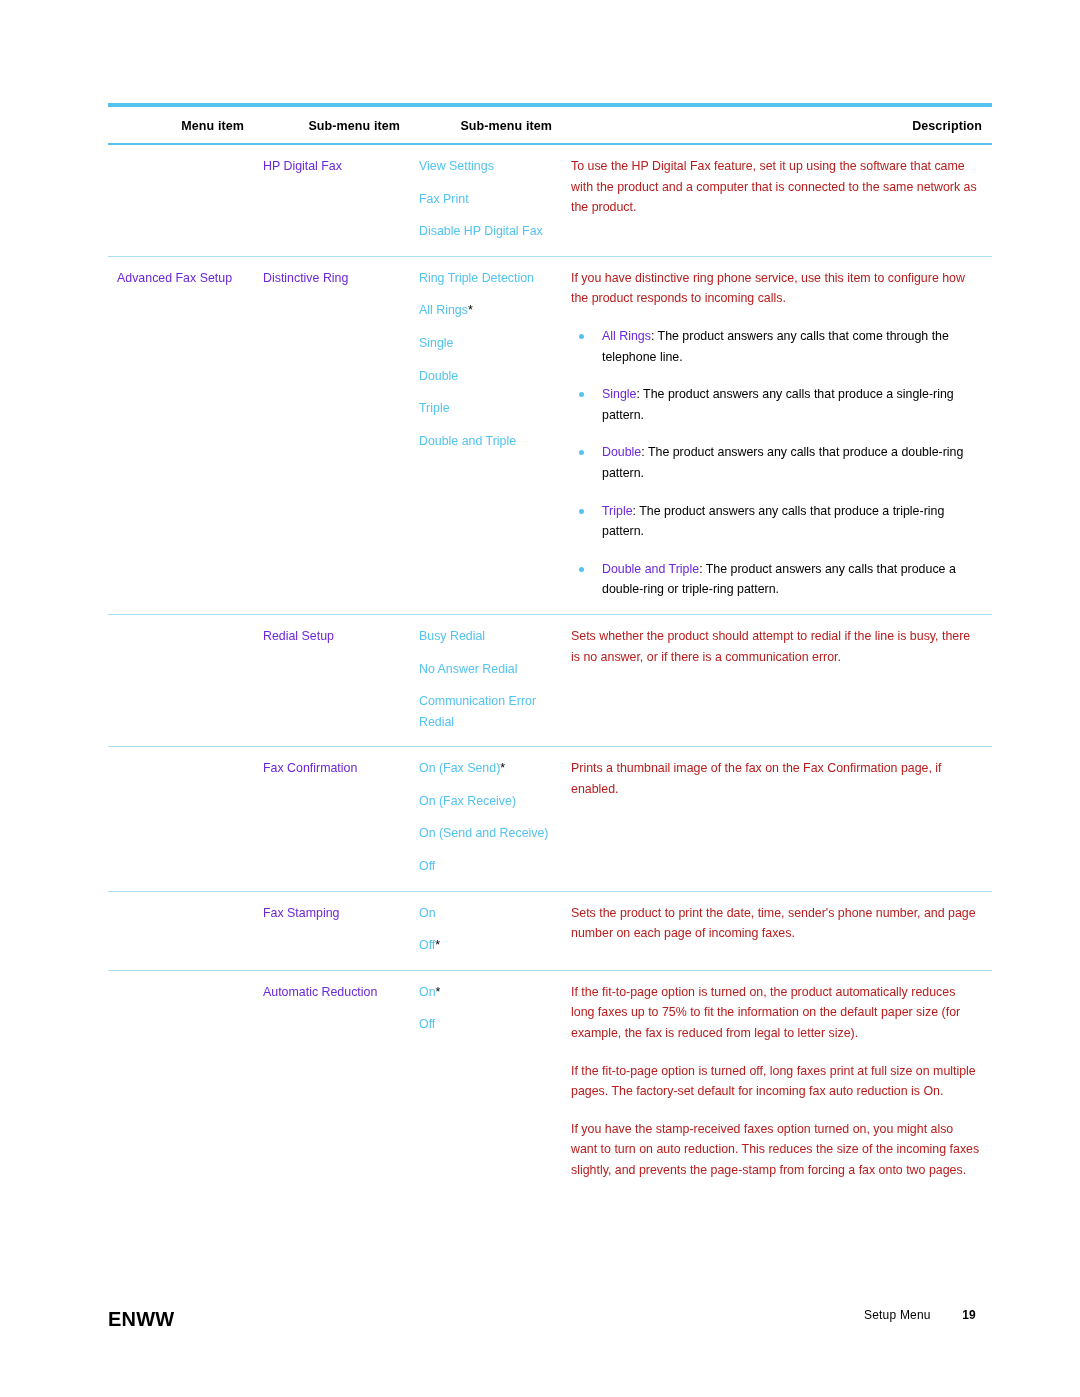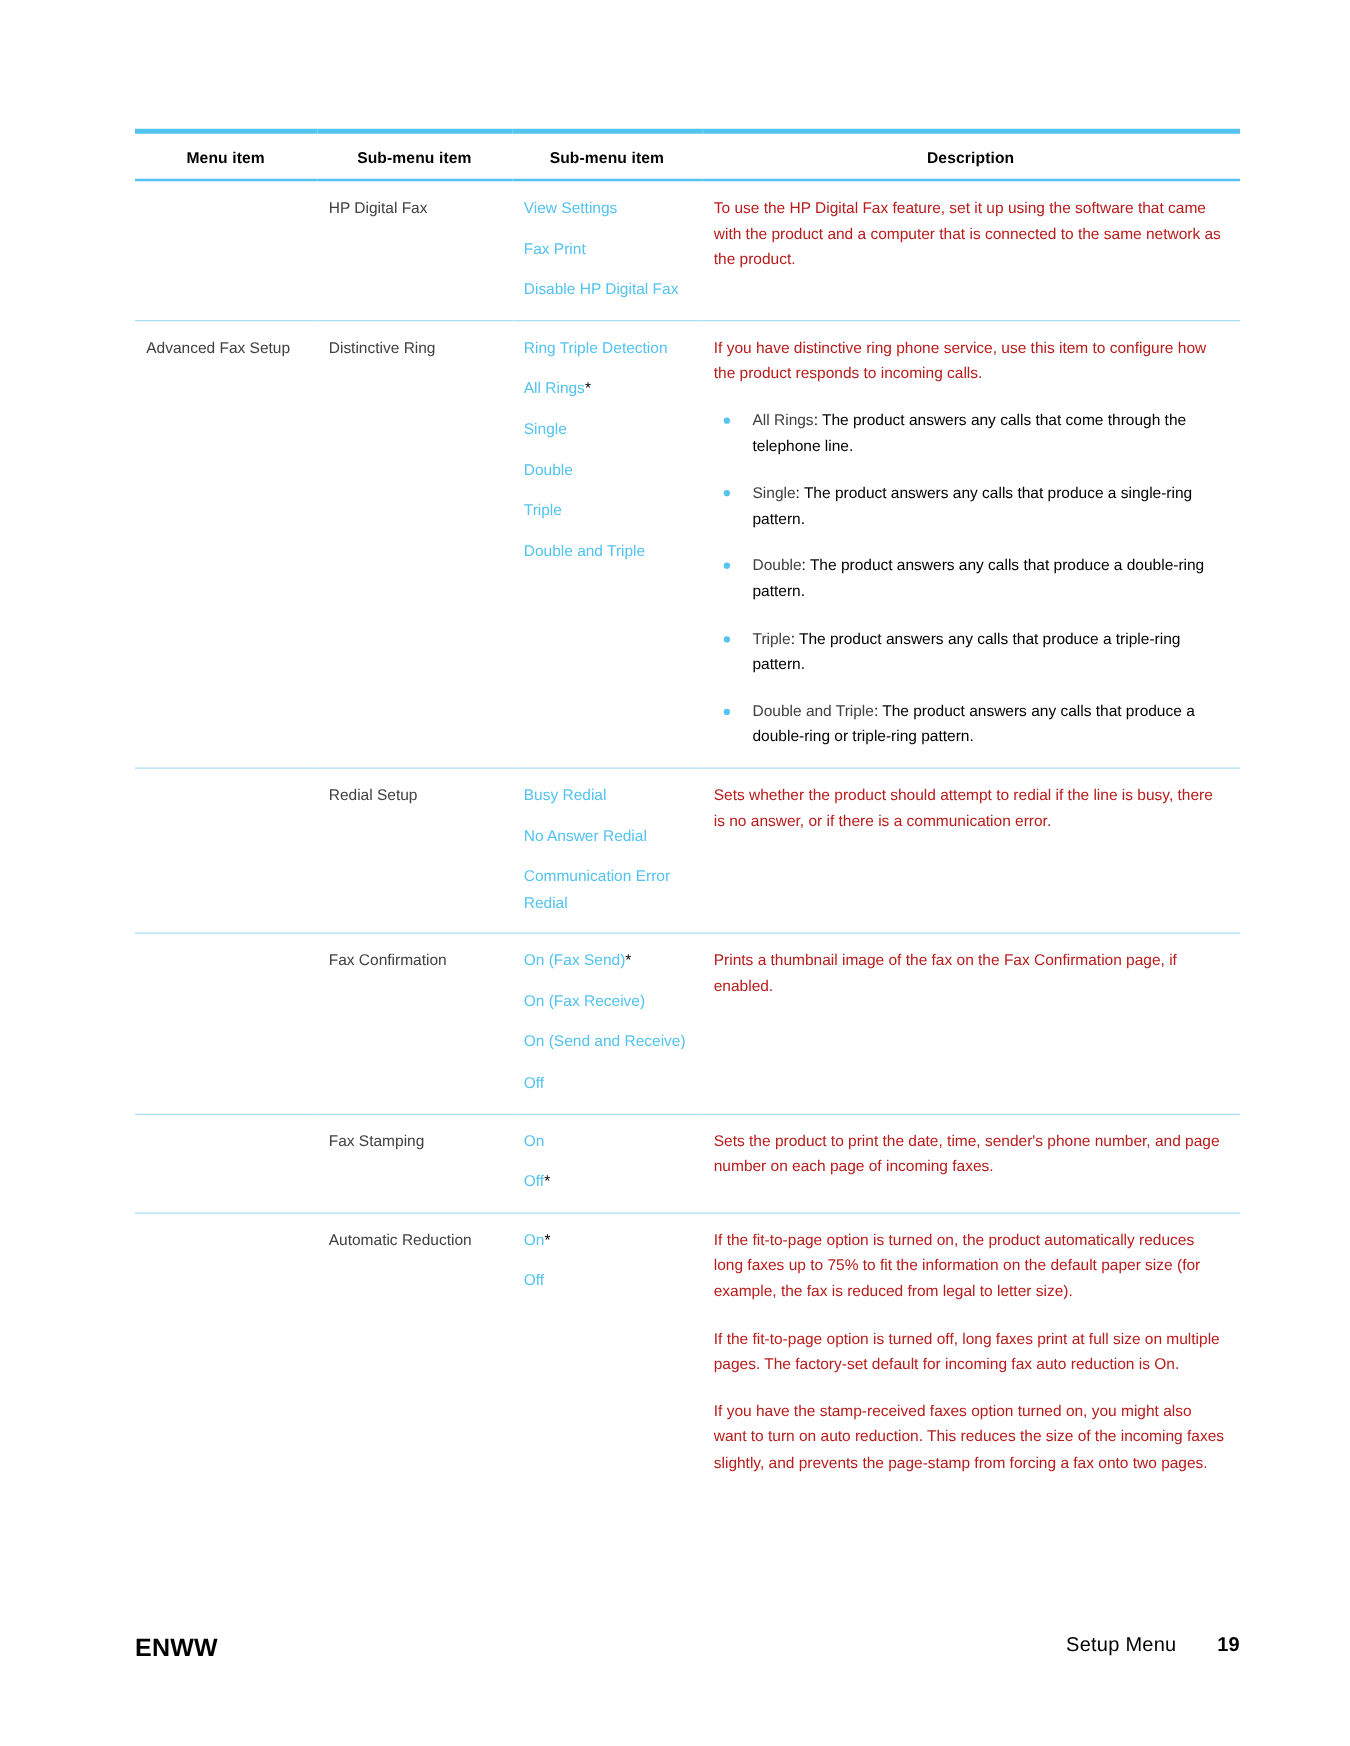--- a/index.html
+++ b/index.html
@@ -30,21 +30,21 @@
     width: 884px;
     border-collapse: collapse;
     table-layout: fixed;
   }
   .menu-table col.c1 { width: 146px; }
   .menu-table col.c2 { width: 156px; }
   .menu-table col.c3 { width: 152px; }
   .menu-table col.c4 { width: 430px; }
 
   .menu-table thead th {
-    text-align: center;
+    text-align: right;
     vertical-align: top;
     font-size: 12.5px;
     font-weight: bold;
     color: #000;
     padding: 12px 10px 10px 9px;
     border-top: 4px solid #53c3ef;
     border-bottom: 2px solid #53c3ef;
     letter-spacing: .1px;
   }
 
@@ -56,21 +56,21 @@
     border-top: 1.5px solid #a8dff5;
   }
   .menu-table tbody tr:first-child td {
     border-top: none;
   }
   .menu-table tbody tr.last-row td {
     border-bottom: 4px solid #53c3ef;
   }
 
   .link {
-    color: #404040;
+    color: #6d28d9;
   }
   .opt {
     color: #53c3ef;
     margin-bottom: 12px;
   }
   .opt:last-child { margin-bottom: 0; }
   .star { color: #000; }
 
   .desc p {
     margin: 0 0 17px 0;
@@ -112,23 +112,23 @@
   .footer .left {
     position: absolute;
     left: 0;
     top: 0;
     font-size: 20px;
     font-weight: bold;
     letter-spacing: .2px;
   }
   .footer .right {
     position: absolute;
-    right: 0;
+    right: 16px;
     top: 0;
-    font-size: 16px;
+    font-size: 12px;
     font-weight: bold;
     letter-spacing: .2px;
     white-space: nowrap;
   }
   .footer .right .sect {
     font-weight: normal;
   }
   .footer .right .pgnum {
     display: inline-block;
     margin-left: 28px;

